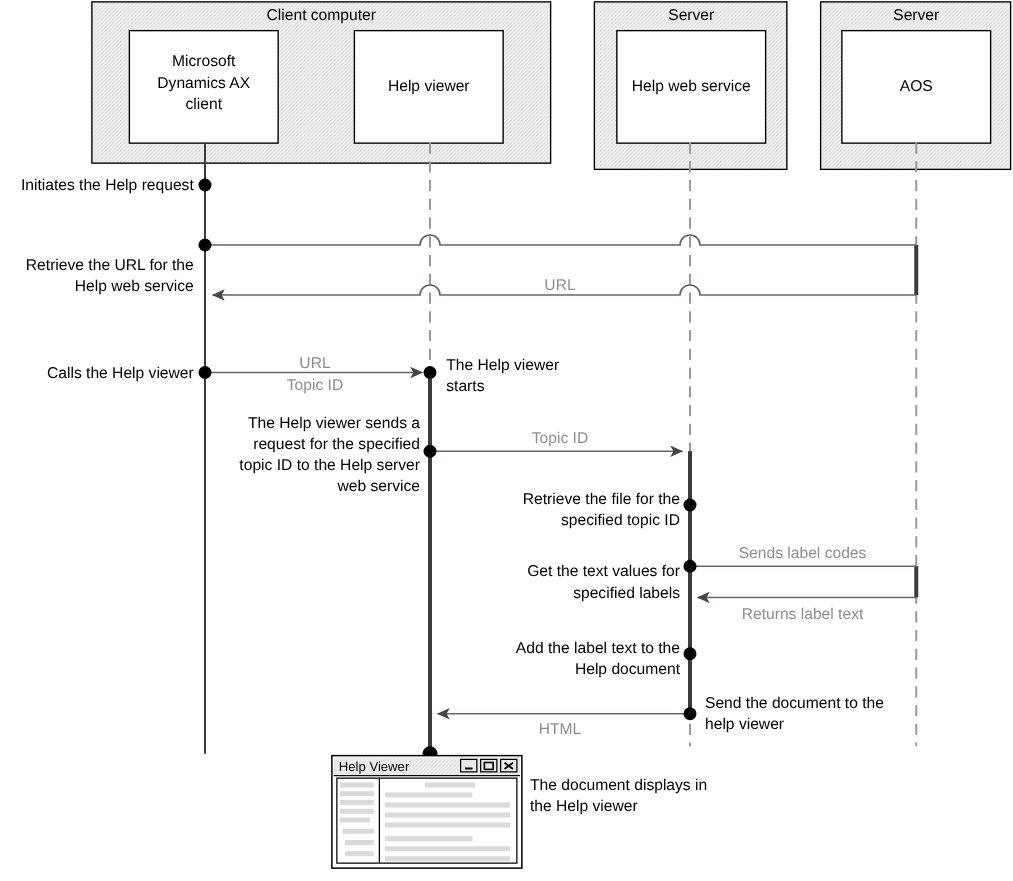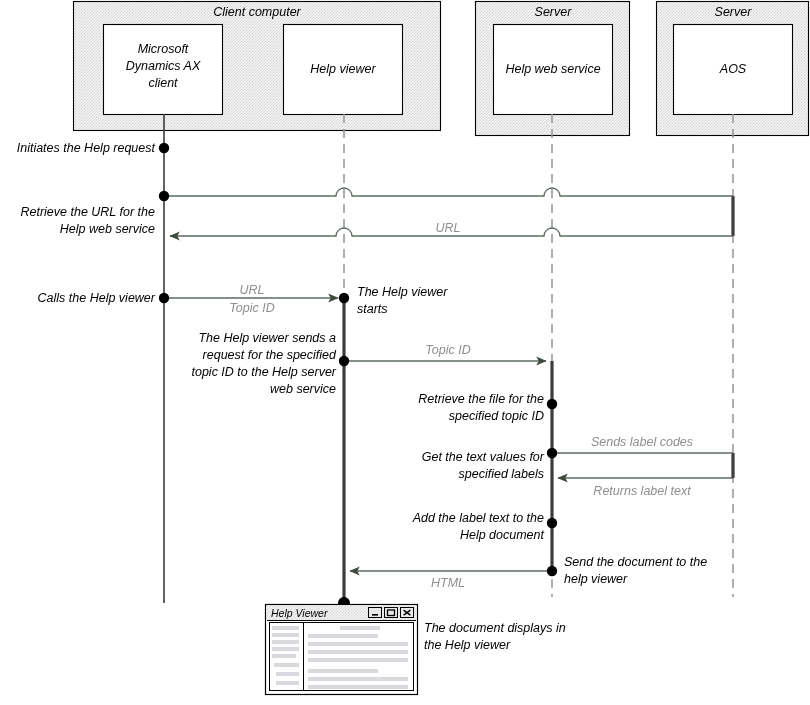--- a/index.html
+++ b/index.html
@@ -1,21 +1,21 @@
 <!DOCTYPE html>
 <html><head>
 <meta charset="utf-8">
 <style>
   html,body{margin:0;padding:0;background:#ffffff;}
   body{
     font-family:"Liberation Sans","DejaVu Sans",sans-serif;
     width:810px;height:705px;position:relative;overflow:hidden;
     -webkit-font-smoothing:antialiased;
   }
-  #stage{position:absolute;left:0;top:0;width:810px;height:705px;font-style:italic;}
+  #stage{position:absolute;left:0;top:0;width:810px;height:705px;}
   svg#diagram{position:absolute;left:0;top:0;width:810px;height:705px;}
 
   text.lbl{font-family:"Liberation Sans","DejaVu Sans",sans-serif;font-size:12.5px;fill:#000;}
   text.hdr{font-family:"Liberation Sans","DejaVu Sans",sans-serif;font-size:12.5px;fill:#000;}
   text.msg{font-family:"Liberation Sans","DejaVu Sans",sans-serif;font-size:12.5px;fill:#8e8e8e;}
   text.win-title{font-family:"Liberation Sans","DejaVu Sans",sans-serif;font-size:10.5px;fill:#000;}
 
   .container-box{fill:url(#stipple);stroke:#000;stroke-width:1.1;}
   .inner-box{fill:#ffffff;stroke:#000;stroke-width:1.1;}
   .lifeline-solid{stroke:#3c3c3c;stroke-width:1.6;}

